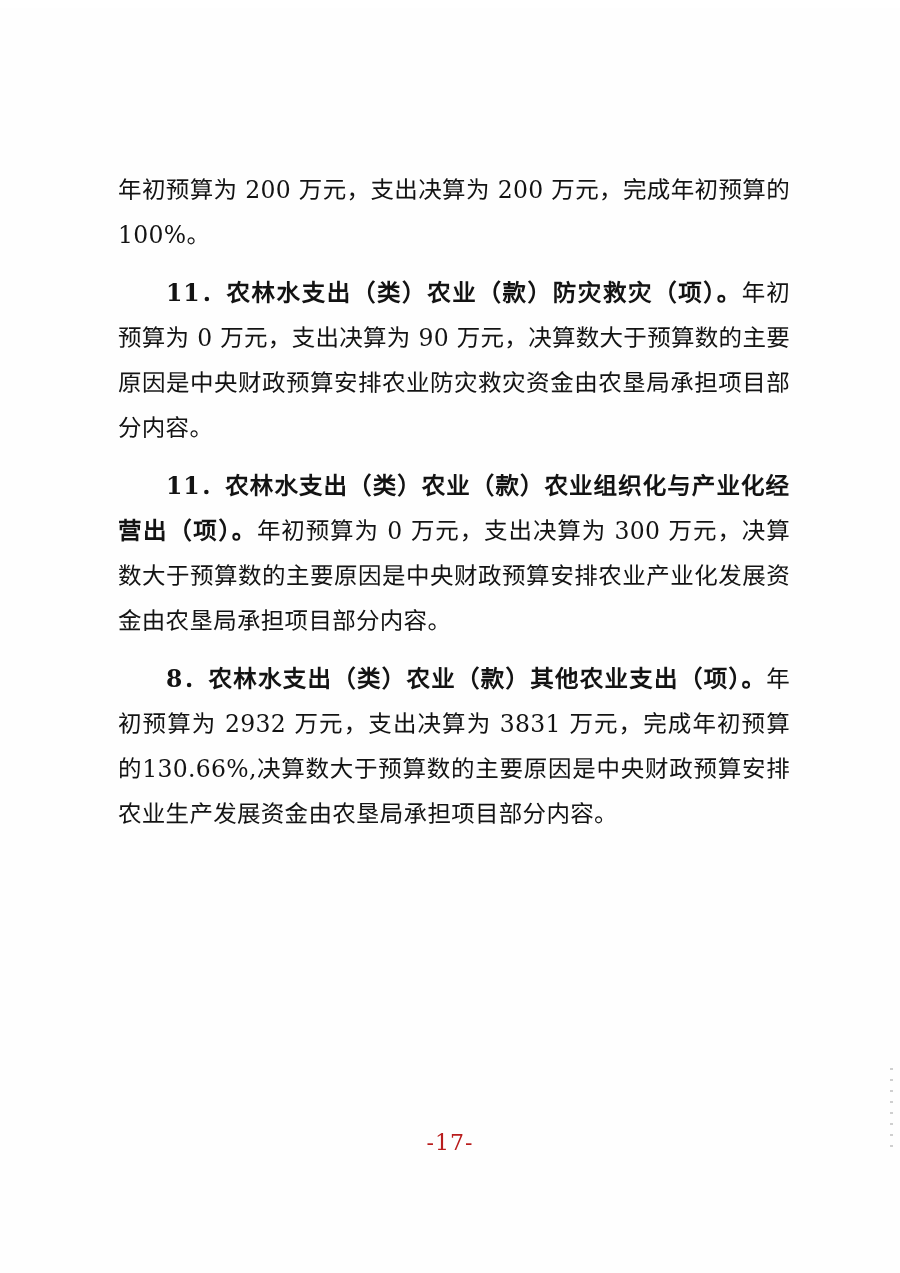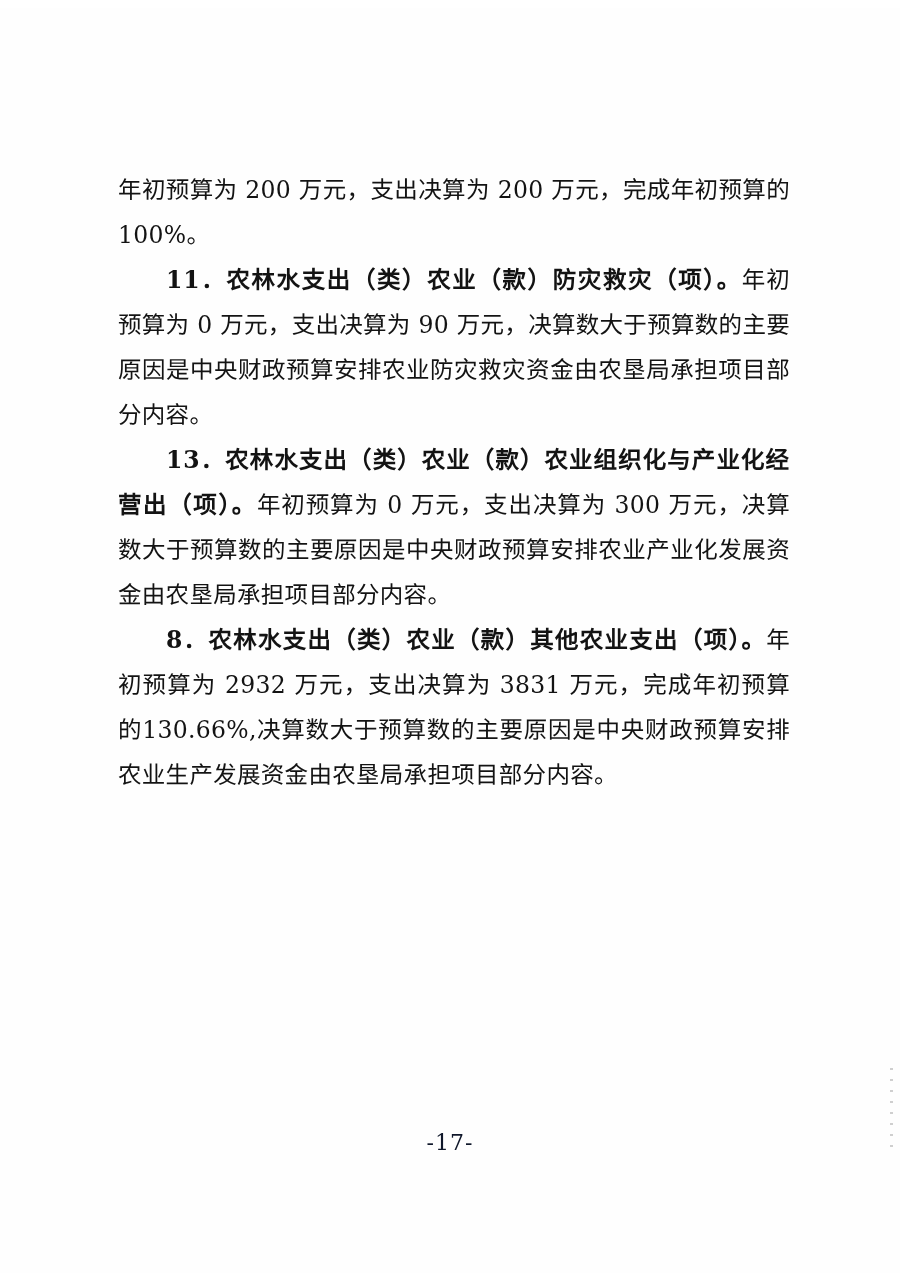--- a/index.html
+++ b/index.html
@@ -32,38 +32,38 @@
   .para {
     font-size: 23.5px;
     line-height: 45px;
     letter-spacing: 0.3px;
     text-align: justify;
     text-justify: inter-ideograph;
     margin: 0 0 0 0;
     word-break: break-all;
   }
   .para + .para {
-    margin-top: 0px;
+    margin-top: 13px;
   }
   .indent {
     text-indent: 48px;
   }
   .bold-head {
     font-weight: bold;
     letter-spacing: 1px;
   }
   .page-number {
     position: absolute;
     left: 0;
     top: 1122px;
     width: 900px;
     text-align: center;
     font-size: 22px;
     font-family: "DejaVu Serif", "Liberation Serif", serif;
-    color: #0f172a;
+    color: #b91c1c;
     letter-spacing: 1px;
   }
   .edge-marks {
     position: absolute;
     right: 6px;
     top: 1060px;
     width: 4px;
     height: 120px;
   }
   .edge-marks i {
@@ -75,21 +75,21 @@
   }
 </style>
 </head>
 <body>
 
 <div class="page">
 
   <div class="content">
     <p class="para"><span>年初预算为 200 万元，支出决算为 200 万元，完成年初预算的100%。</span></p>
     <p class="para indent"><span class="bold-head">11．农林水支出（类）农业（款）防灾救灾（项）。</span><span>年初预算为 0 万元，支出决算为 90 万元，决算数大于预算数的主要原因是中央财政预算安排农业防灾救灾资金由农垦局承担项目部分内容。</span></p>
-    <p class="para indent"><span class="bold-head">13．农林水支出（类）农业（款）农业组织化与产业化经营出（项）。</span><span>年初预算为 0 万元，支出决算为 300 万元，决算数大于预算数的主要原因是中央财政预算安排农业产业化发展资金由农垦局承担项目部分内容。</span></p>
+    <p class="para indent"><span class="bold-head">11．农林水支出（类）农业（款）农业组织化与产业化经营出（项）。</span><span>年初预算为 0 万元，支出决算为 300 万元，决算数大于预算数的主要原因是中央财政预算安排农业产业化发展资金由农垦局承担项目部分内容。</span></p>
     <p class="para indent"><span class="bold-head">8．农林水支出（类）农业（款）其他农业支出（项）。</span><span>年初预算为 2932 万元，支出决算为 3831 万元，完成年初预算的130.66%,决算数大于预算数的主要原因是中央财政预算安排农业生产发展资金由农垦局承担项目部分内容。</span></p>
   </div>
 
   <div class="page-number">-17-</div>
 
   <div class="edge-marks">
     <i></i>
       <i></i>
       <i></i>
       <i></i>

